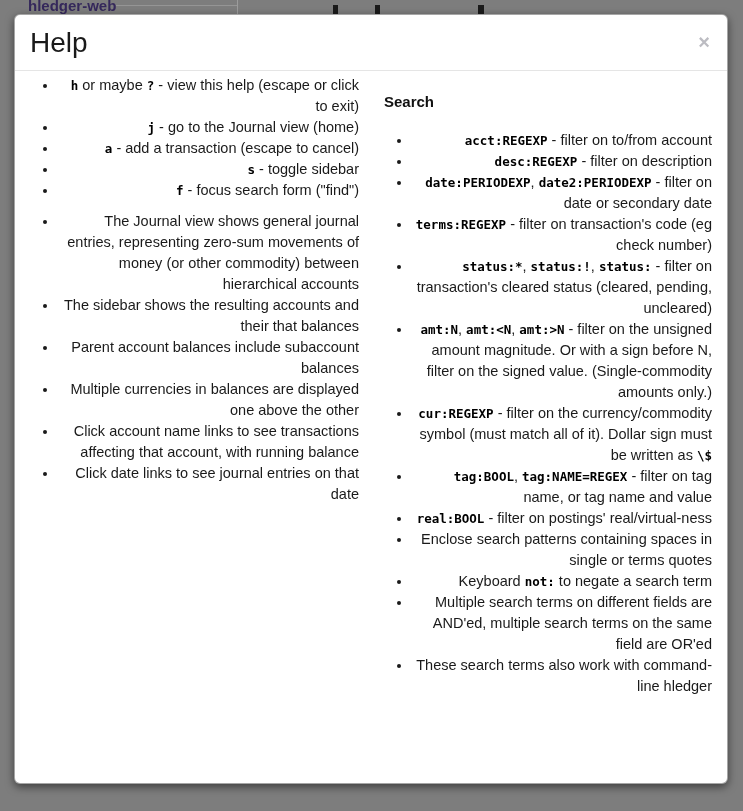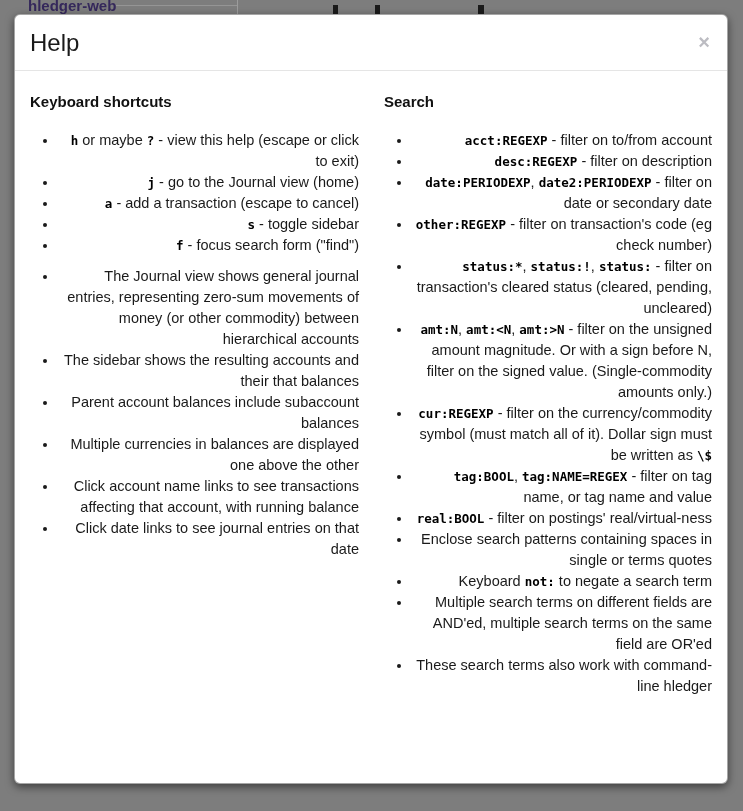--- a/index.html
+++ b/index.html
@@ -33,21 +33,21 @@
     border: 1px solid rgba(0,0,0,0.35);
     border-radius: 6px;
     box-shadow: 0 3px 9px rgba(0,0,0,0.5);
     overflow: hidden;
   }
   .modal-header {
     padding: 13px 15px 12px 15px;
     border-bottom: 1px solid #e5e5e5;
   }
   .modal-title {
-    font-size: 24px; line-height: 30px;
+    font-size: 28px; line-height: 30px;
     color: #1a1a1a; font-weight: normal;
     margin: 0;
   }
   .close {
     float: right;
     background: none; border: none; padding: 0; margin: 4px 2px 0 0;
     font-size: 20px; font-weight: bold; line-height: 1;
     color: #bcbcc2; cursor: pointer;
     font-family: "Liberation Sans", sans-serif;
   }
@@ -90,21 +90,20 @@
   <div class="frag frag-3"></div>
 </div>
 
 <div class="modal">
   <div class="modal-header">
     <button class="close">×</button>
     <h2 class="modal-title">Help</h2>
   </div>
   <div class="modal-body">
     <div class="col col-left">
-        <div class="section-heading">Keyboard shortcuts</div>
         <ul class="help-list">
           <li><code>h</code><span> or maybe </span><code>?</code><span> - view this help (escape or click to exit)</span></li>
           <li><code>j</code><span> - go to the Journal view (home)</span></li>
           <li><code>a</code><span> - add a transaction (escape to cancel)</span></li>
           <li><code>s</code><span> - toggle sidebar</span></li>
           <li><code>f</code><span> - focus search form ("find")</span></li>
         </ul>
         <ul class="help-list">
           <li><span>The Journal view shows general journal entries, representing zero-sum movements of money (or other commodity) between hierarchical accounts</span></li>
           <li><span>The sidebar shows the resulting accounts and their that balances</span></li>
@@ -113,21 +112,21 @@
           <li><span>Click account name links to see transactions affecting that account, with running balance</span></li>
           <li><span>Click date links to see journal entries on that date</span></li>
         </ul>
       </div>
     <div class="col col-right">
         <div class="section-heading">Search</div>
         <ul class="help-list">
           <li><code>acct:REGEXP</code><span> - filter on to/from account</span></li>
           <li><code>desc:REGEXP</code><span> - filter on description</span></li>
           <li><code>date:PERIODEXP</code><span>, </span><code>date2:PERIODEXP</code><span> - filter on date or secondary date</span></li>
-          <li><code>other:REGEXP</code><span> - filter on transaction's code (eg check number)</span></li>
+          <li><code>terms:REGEXP</code><span> - filter on transaction's code (eg check number)</span></li>
           <li><code>status:*</code><span>, </span><code>status:!</code><span>, </span><code>status:</code><span> - filter on transaction's cleared status (cleared, pending, uncleared)</span></li>
           <li><code>amt:N</code><span>, </span><code>amt:&lt;N</code><span>, </span><code>amt:&gt;N</code><span> - filter on the unsigned amount magnitude. Or with a sign before N, filter on the signed value. (Single-commodity amounts only.)</span></li>
           <li><code>cur:REGEXP</code><span> - filter on the currency/commodity symbol (must match all of it). Dollar sign must be written as </span><code>\$</code></li>
           <li><code>tag:BOOL</code><span>, </span><code>tag:NAME=REGEX</code><span> - filter on tag name, or tag name and value</span></li>
           <li><code>real:BOOL</code><span> - filter on postings' real/virtual-ness</span></li>
           <li><span>Enclose search patterns containing spaces in single or terms quotes</span></li>
           <li><span>Keyboard </span><code>not:</code><span> to negate a search term</span></li>
           <li><span>Multiple search terms on different fields are AND'ed, multiple search terms on the same field are OR'ed</span></li>
           <li><span>These search terms also work with command-line hledger</span></li>
         </ul>

